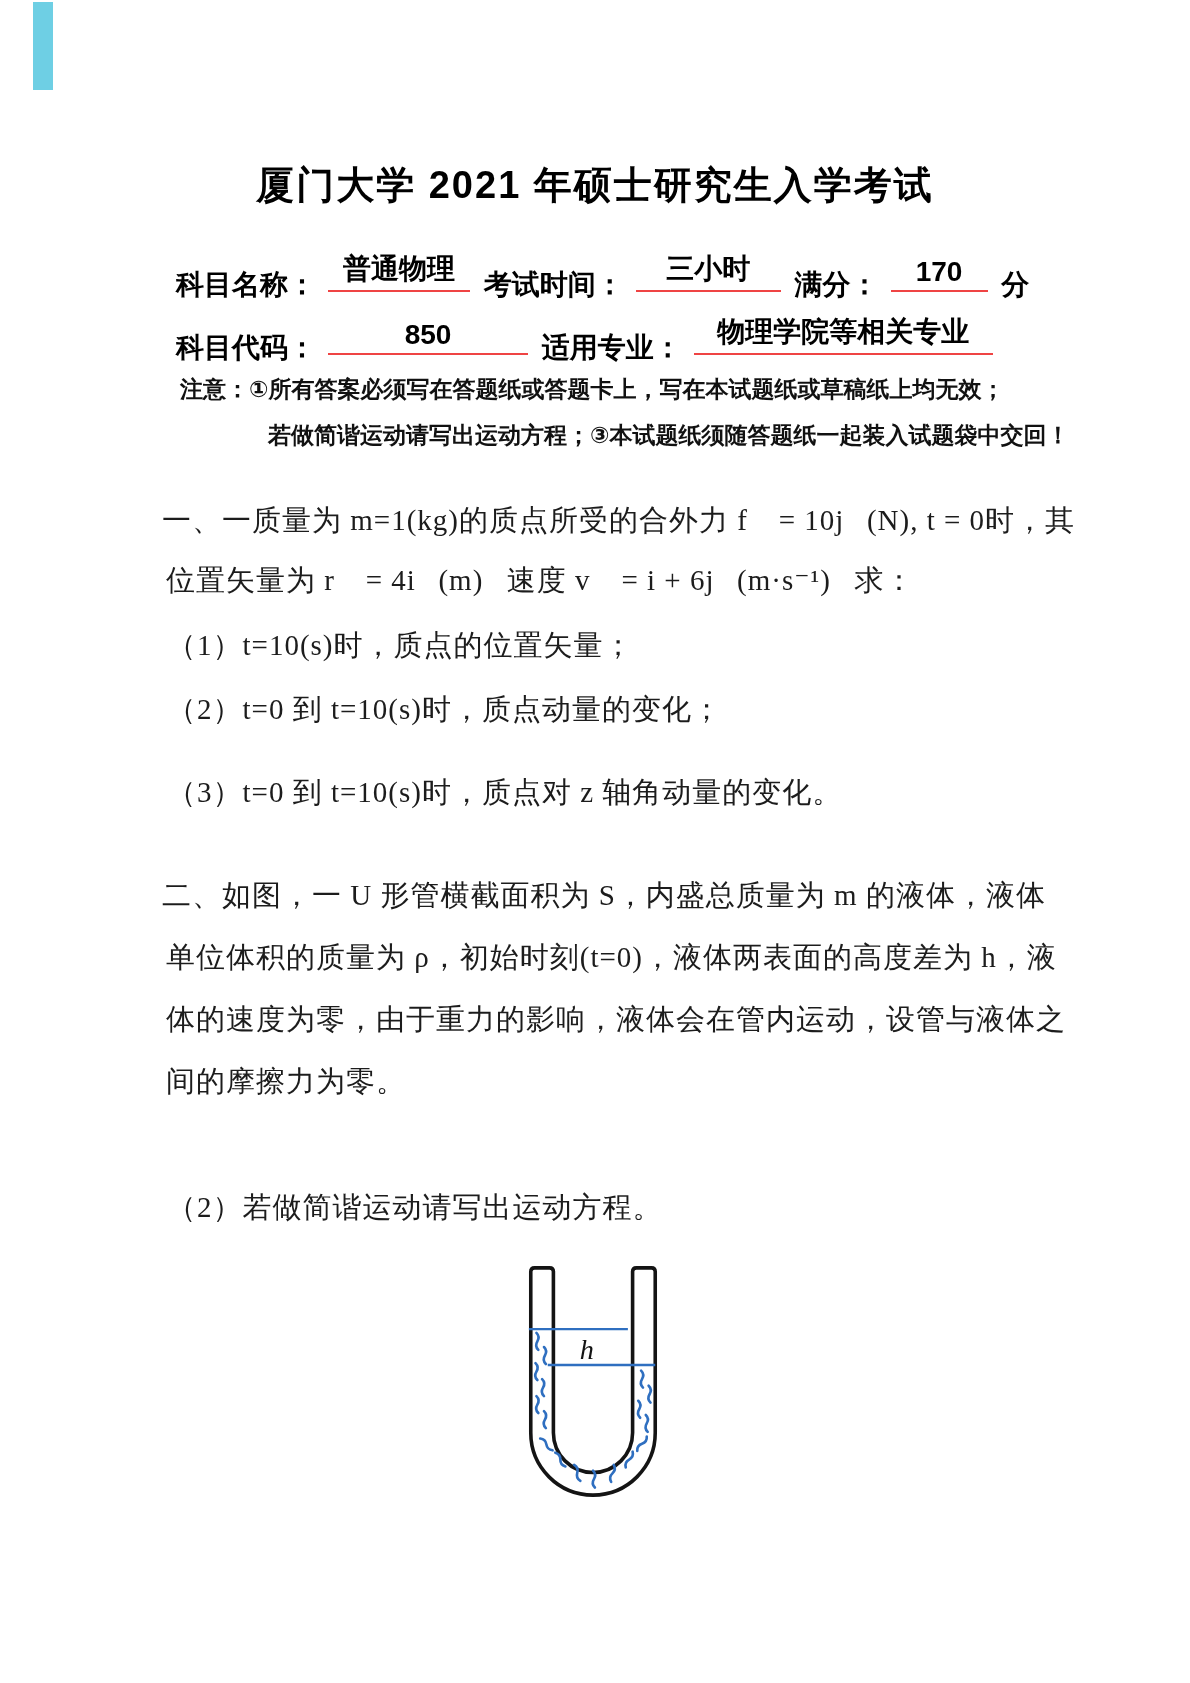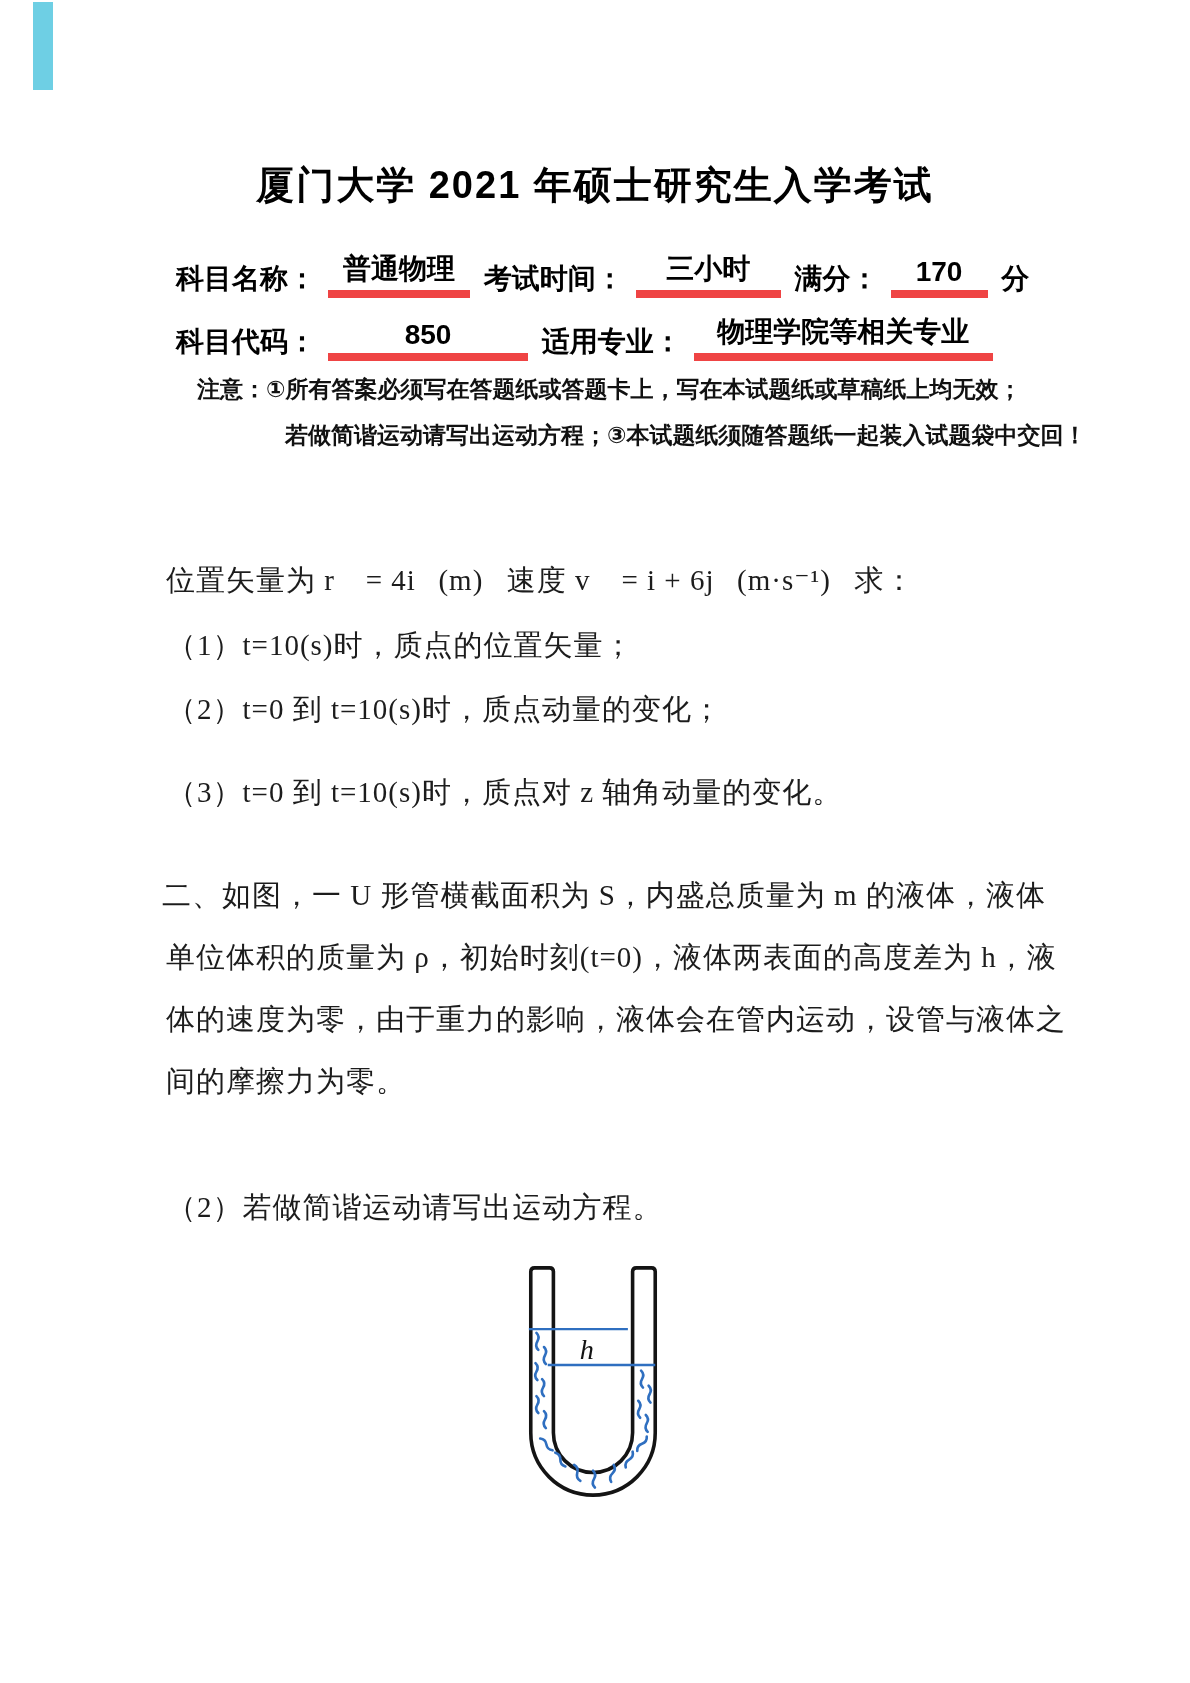--- a/index.html
+++ b/index.html
@@ -21,32 +21,32 @@
   .hrow{
     position:absolute;left:176px;white-space:nowrap;
     font-family:"Liberation Sans","DejaVu Sans",sans-serif;
     font-weight:700;font-size:28px;color:#000;
   }
   .hrow1{top:250px;}
   .hrow2{top:313px;}
   .ulab{display:inline-block;}
   .uval{
     display:inline-block;text-align:center;vertical-align:bottom;
-    border-bottom:8px solid #ef4444;padding-bottom:2px;margin:0 6px 0 12px;
+    border-bottom:2px solid #ef4444;padding-bottom:2px;margin:0 6px 12px 12px;
   }
   .u-name{width:142px;}
   .u-time{width:145px;}
   .u-score{width:97px;}
   .u-code{width:200px;}
   .u-major{width:299px;}
 
   .notice{
     position:absolute;left:180px;top:366px;width:860px;
     font-family:"Liberation Sans","DejaVu Sans",sans-serif;
-    font-weight:700;font-size:23px;color:#111;line-height:46px;margin-left:17px;
+    font-weight:700;font-size:23px;color:#111;line-height:46px;
   }
   .notice-row{white-space:nowrap;}
   .notice-line2{margin-left:88px;}
 
   .bl{
     position:absolute;white-space:nowrap;
     font-size:29px;letter-spacing:1px;line-height:34px;color:#1c1c1c;
   }
   .p-line{left:166px;}
   .p-first{left:162px;}
@@ -74,20 +74,21 @@
   <div class="hrow hrow2">
     <span class="ulab">科目代码：</span><span class="uval u-code">850</span>
     <span class="ulab">适用专业：</span><span class="uval u-major">物理学院等相关专业</span>
   </div>
 
   <div class="notice">
     <div class="notice-row"><span>注意：</span><span>①所有答案必须写在答题纸或答题卡上，写在本试题纸或草稿纸上均无效；</span></div>
     <div class="notice-row notice-line2">若做简谐运动请写出运动方程；③本试题纸须随答题纸一起装入试题袋中交回！</div>
   </div>
 
+  <div class="bl p-first" style="top:503px">一、一质量为 m=1(kg)的质点所受的合外力 f⃗ = 10j⃗(N), t = 0时，其</div>
   <div class="bl p-line" style="top:563px">位置矢量为 r⃗ = 4i⃗(m)，速度 v⃗ = i + 6j⃗(m·s⁻¹)，求：</div>
   <div class="bl p-item" style="top:628px">（1）t=10(s)时，质点的位置矢量；</div>
   <div class="bl p-item" style="top:692px">（2）t=0 到 t=10(s)时，质点动量的变化；</div>
   <div class="bl p-item" style="top:775px">（3）t=0 到 t=10(s)时，质点对 z 轴角动量的变化。</div>
 
   <div class="bl p-first" style="top:878px">二、如图，一 U 形管横截面积为 S，内盛总质量为 m 的液体，液体</div>
   <div class="bl p-line" style="top:940px">单位体积的质量为 ρ，初始时刻(t=0)，液体两表面的高度差为 h，液</div>
   <div class="bl p-line" style="top:1064px">间的摩擦力为零。</div>
   <div class="bl p-line" style="top:1002px">体的速度为零，由于重力的影响，液体会在管内运动，设管与液体之</div>
   <div class="bl p-item" style="top:1190px">（2）若做简谐运动请写出运动方程。</div>

